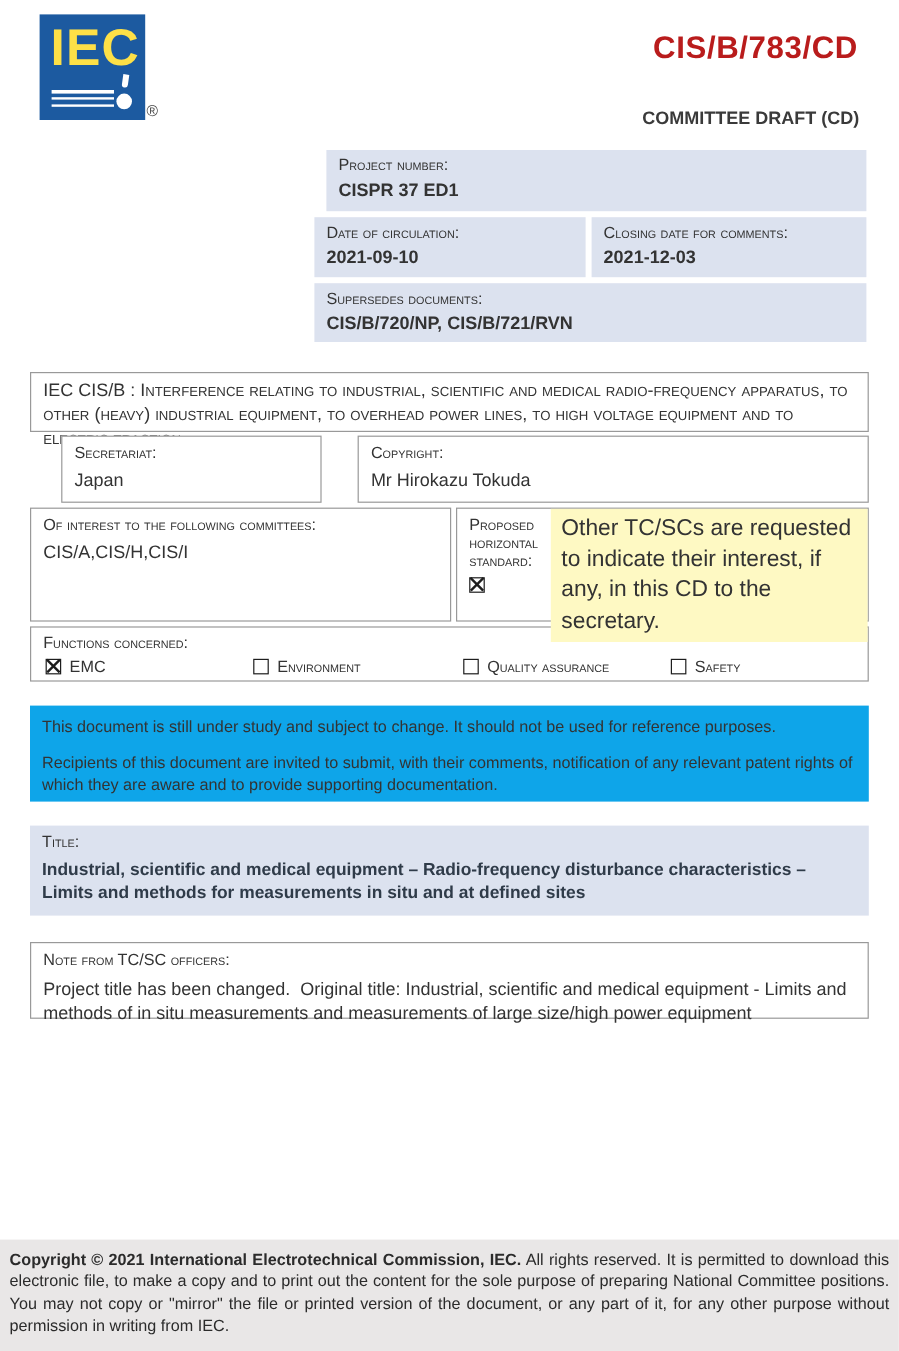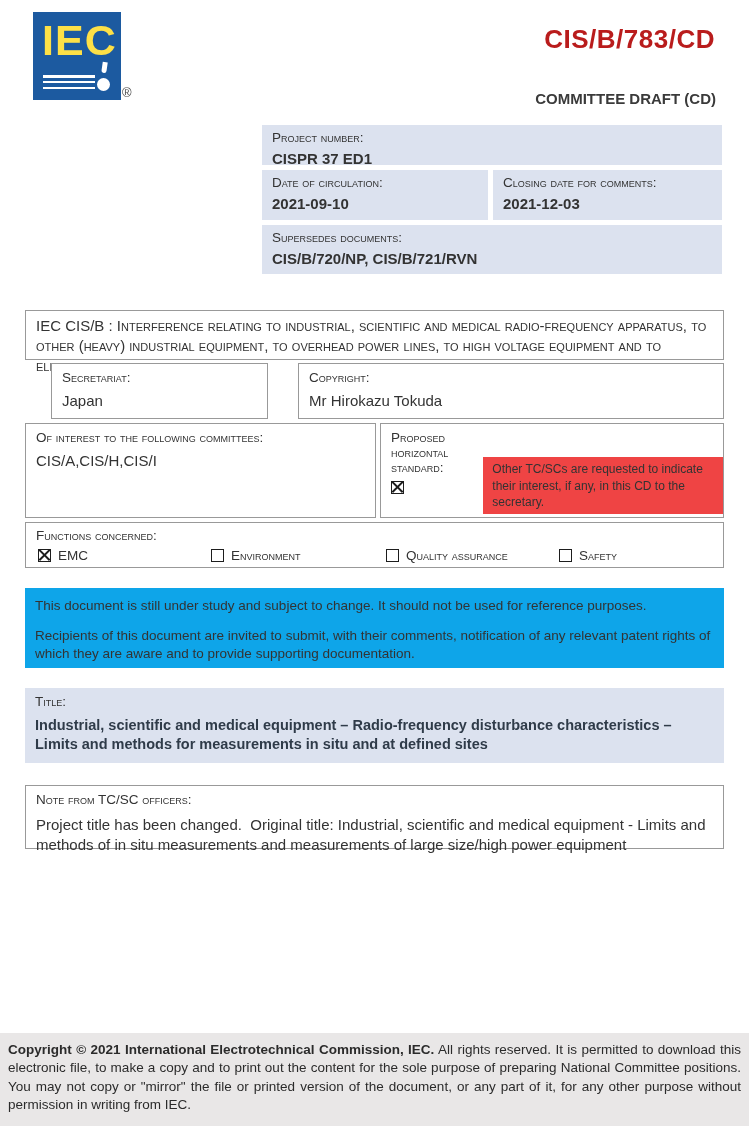--- a/index.html
+++ b/index.html
@@ -41,21 +41,21 @@
   .doc-type {
     position: absolute; top: 90px; right: 33px;
     font-size: 15px; font-weight: bold; color: #3a3a3a;
   }
 
   
   .info-panel { position: absolute; left: 262px; top: 125px; width: 460px; }
   .blk { background: #dce2ef; padding: 5px 10px 4px 10px; }
   .blk-label { font-size: 13.5px; font-variant: small-caps; color: #333; }
   .blk-value { font-size: 15px; font-weight: bold; margin-top: 5px; color: #333; }
-  .blk-project { height: 40px; margin-bottom: 5px; }
+  .blk-project { height: 51px; margin-bottom: 5px; margin-left: 10px; }
   .blk-row { display: flex; gap: 5px; margin-bottom: 5px; }
   .blk-date { width: 226px; height: 50px; }
   .blk-closing { width: 229px; height: 50px; }
   .blk-supersedes { height: 49px; }
 
   
   .ctable { position: absolute; left: 25px; top: 310px; width: 699px; }
   .cell { border: 1px solid #999; background: #fff; }
   .crow { display: flex; gap: 4px; }
   .row1 { height: 50px; margin-bottom: 3px; padding: 5px 10px;
@@ -65,22 +65,22 @@
   .cell-secretariat { width: 234px; }
   .cell-secretary { width: 461px; }
   .cell-label { font-size: 13.5px; font-variant: small-caps; }
   .cell-value { font-size: 15px; margin-top: 7px; }
   .row3 { margin-bottom: 4px; align-items: flex-end; }
   .row3 .cell { height: 95px; }
   .cell-interest { width: 351px; padding: 6px 10px; }
   .cell-horiz { width: 344px; display: flex; flex-direction: row; padding: 0; }
   .horiz-inner { padding: 6px 10px 0 10px; }
   .horiz-note {
-    margin-top: auto; margin-bottom: 3px; background: #ef4444;
-    font-size: 12px; line-height: 1.35; padding: 4px 9px;
+    margin-top: auto; margin-bottom: 3px; background: #fef9c3;
+    font-size: 19px; line-height: 1.35; padding: 4px 9px;
   }
   .row4 { height: 46px; padding: 5px 0 0 0; }
   .row4 .cell-label { padding: 0 10px; }
   .func-grid { display: grid; grid-template-columns: 173px 175px 173px auto;
                padding: 5px 0 0 12px; align-items: center; }
   .func-item { font-size: 13.5px; font-variant: small-caps; white-space: nowrap; }
 
   
   .cb {
     display: inline-block; width: 13px; height: 13px;

